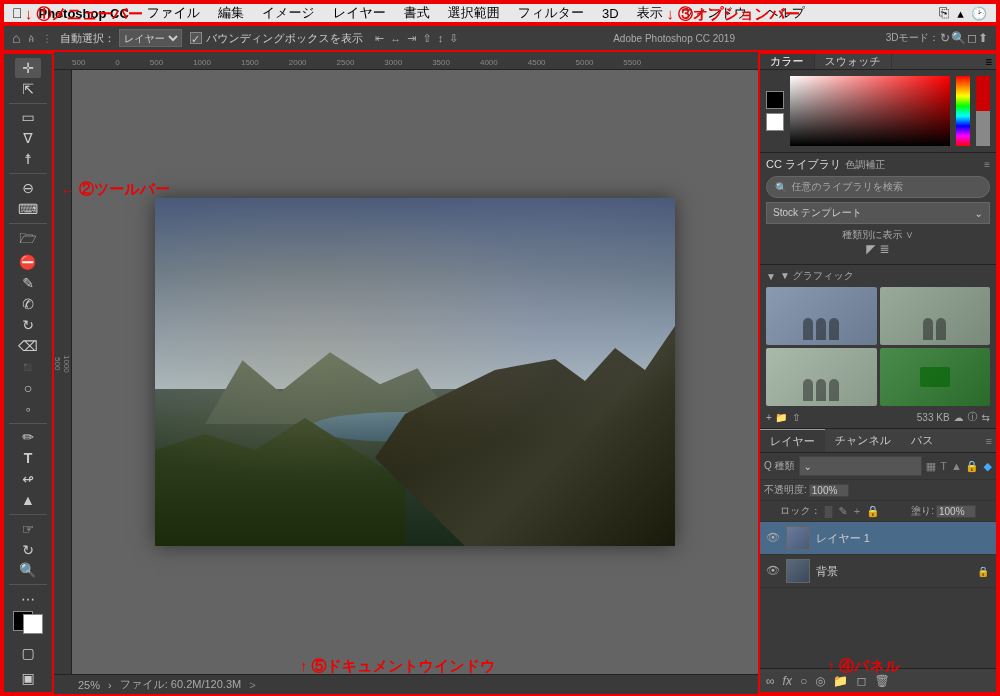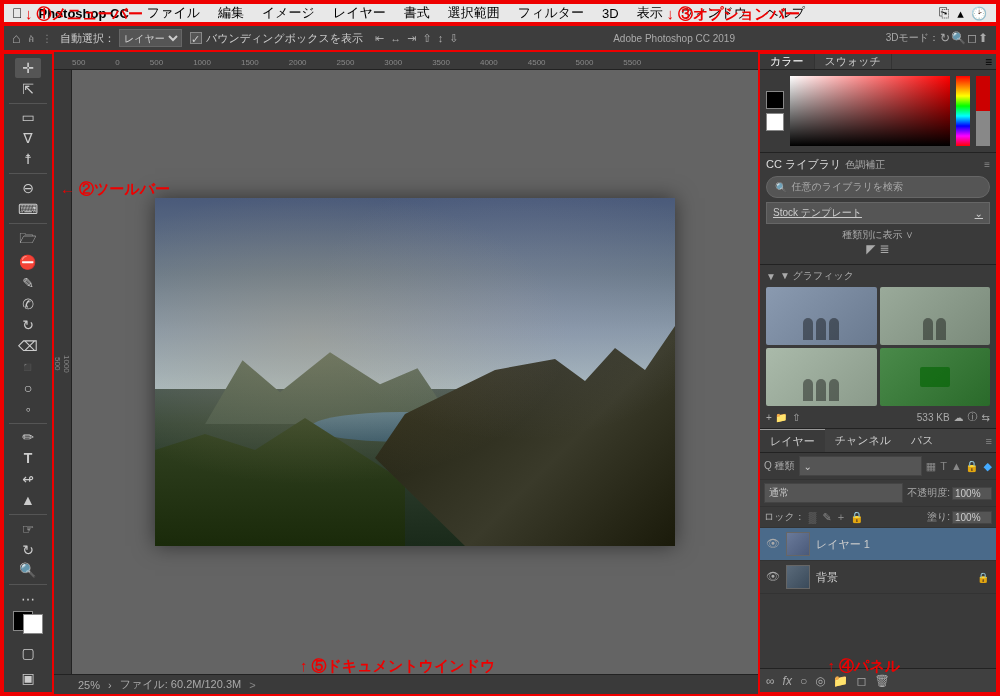--- a/index.html
+++ b/index.html
@@ -426,21 +426,20 @@
       background: #555;
       border: 1px solid #666;
       color: #ccc;
       font-size: 10px;
       padding: 0 6px;
       display: flex;
       align-items: center;
       justify-content: space-between;
       margin-bottom: 4px;
       cursor: pointer;
-      text-decoration: underline;
     }
     .view-controls {
       display: flex;
       align-items: center;
       justify-content: center;
       margin-bottom: 4px;
       flex-direction: column;
     }
     .view-label { color: #aaa; font-size: 10px; }
     .view-icons { display: flex; gap: 4px; color: #aaa; font-size: 12px; }
@@ -585,21 +584,21 @@
     .opacity-control {
       display: flex;
       align-items: center;
       gap: 2px;
       color: #aaa;
       font-size: 10px;
     }
     .lock-row {
       display: flex;
       align-items: center;
-      padding: 3px 4px;
+      padding: 3px 20px;
       gap: 4px;
       border-bottom: 1px solid #333;
     }
     .lock-icons {
       display: flex;
       gap: 6px;
       color: #888;
       font-size: 11px;
     }
     .fill-control {
@@ -954,23 +953,20 @@
             <div class="filter-icons">
               <span>▦</span>
               <span>T</span>
               <span>▲</span>
               <span>🔒</span>
               <span style="color:#4af;">◆</span>
             </div>
           </div>
 
           <div class="blend-row">
-            <div class="blend-dropdown">
-              <span style="font-size:10px;">通常</span>
-            </div>
             <div class="opacity-control">
               <span>不透明度:</span>
               <input type="text" value="100%" style="width: 40px; background: rgb(85, 85, 85); border: 1px solid rgb(68, 68, 68); color: rgb(204, 204, 204); font-size: 10px; padding: 0px 2px;">
             </div>
           </div>
 
           <div class="lock-row">
             <span style="color:#aaa;font-size:10px;">ロック：</span>
             <div class="lock-icons">
               <span>▒</span>

